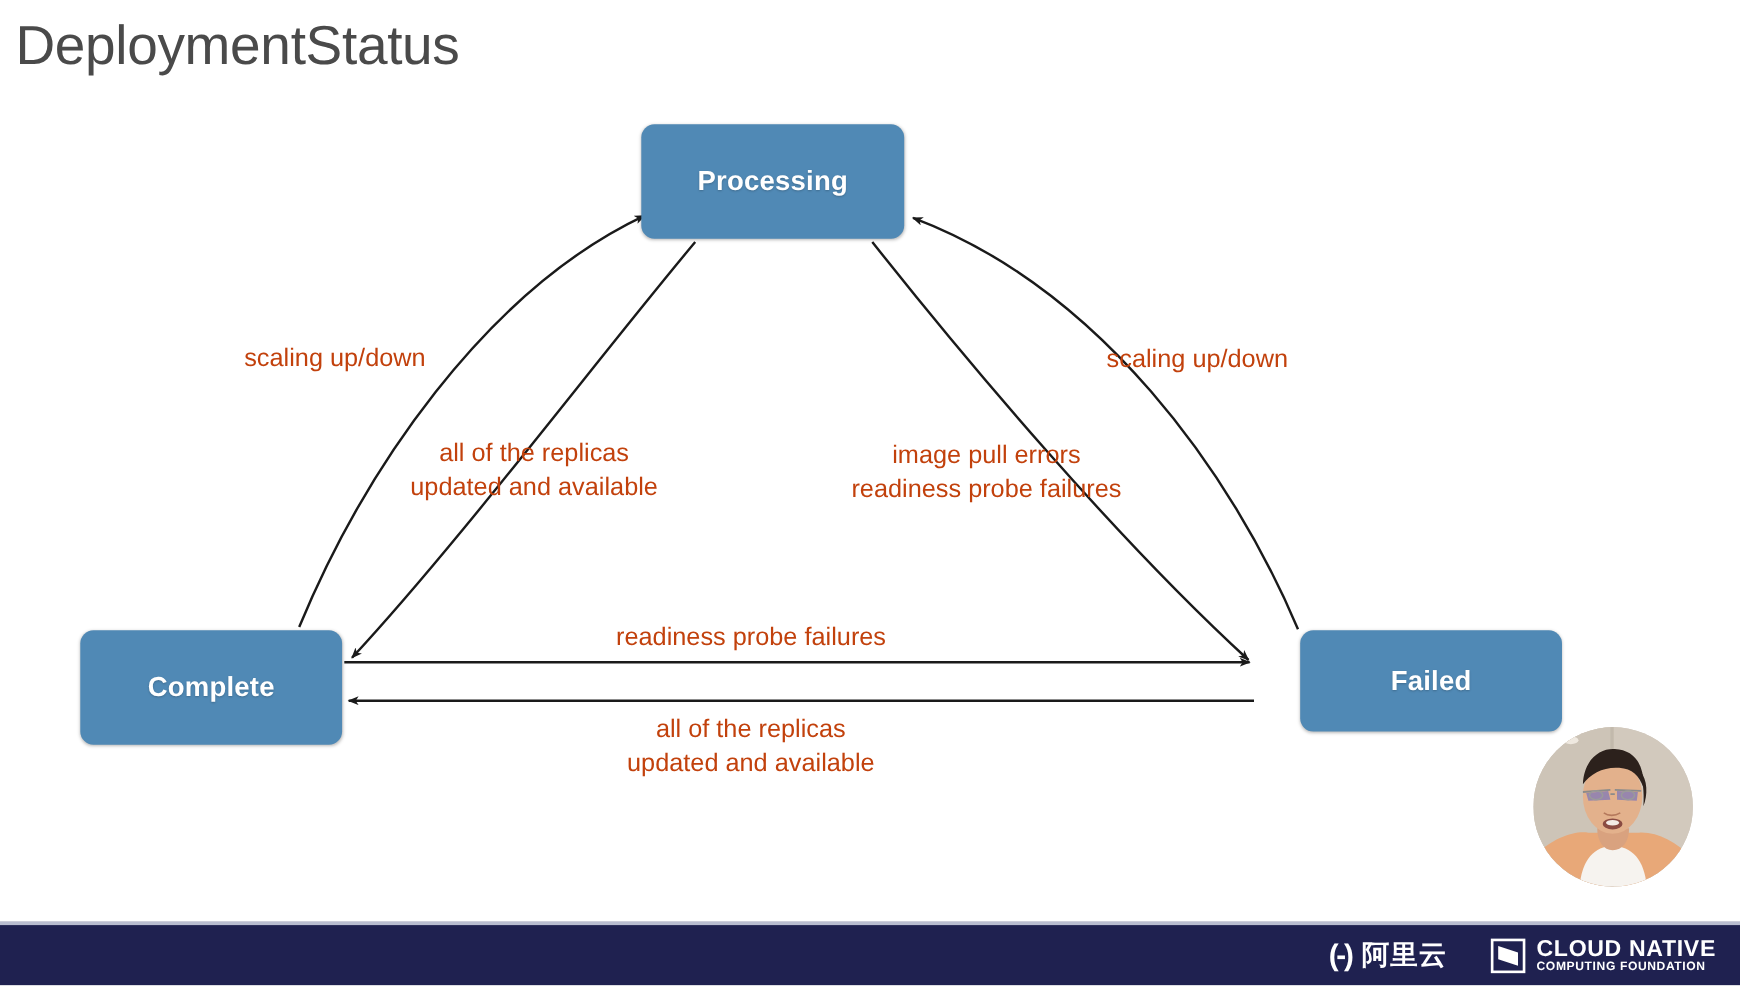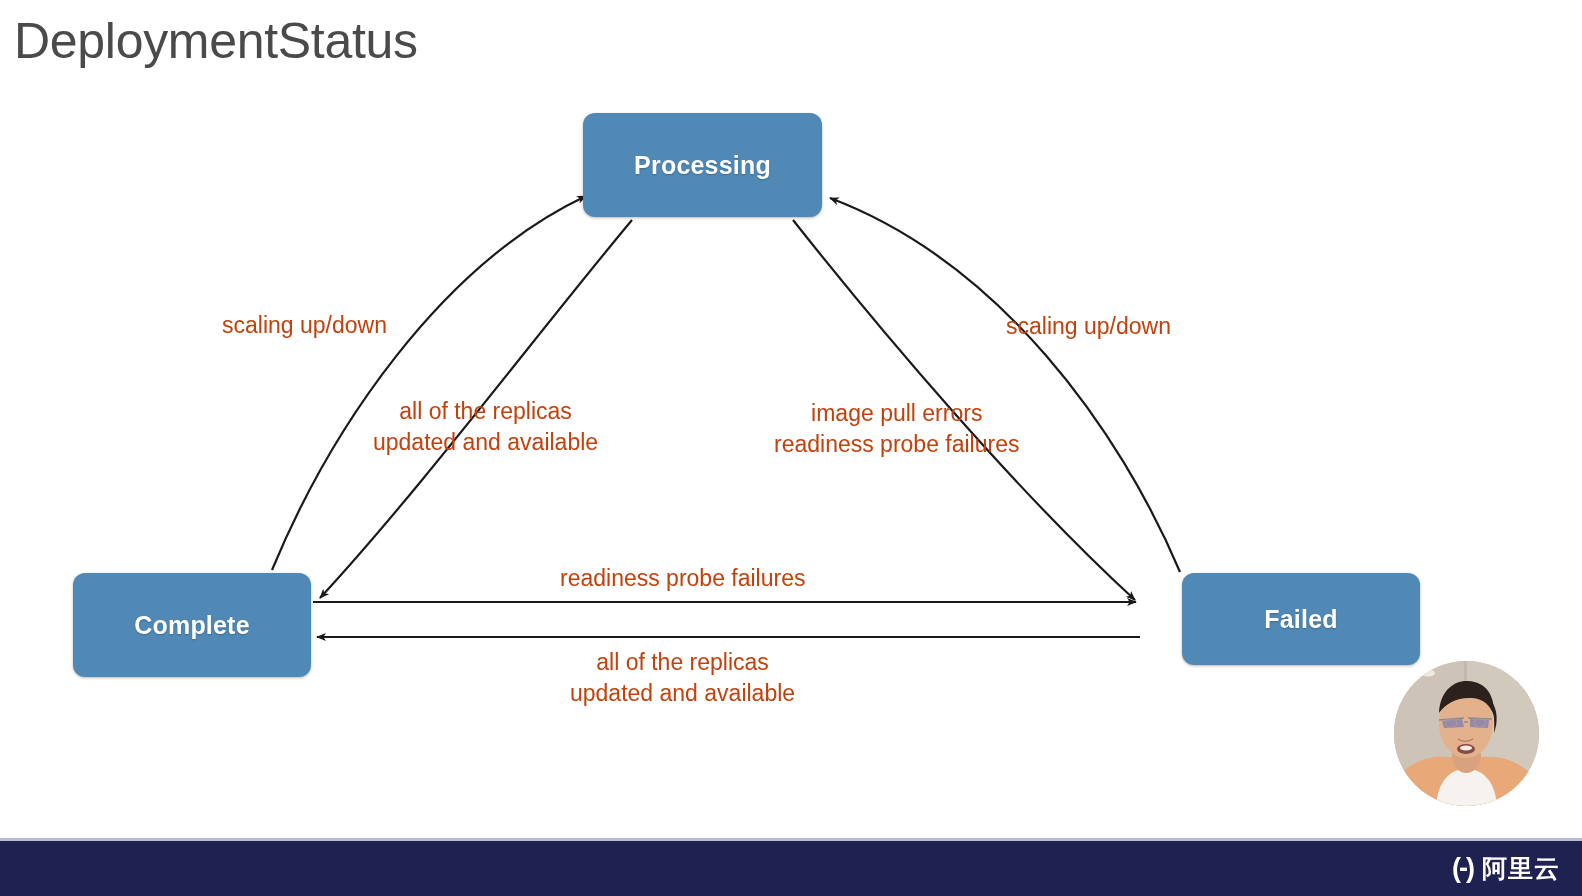--- a/index.html
+++ b/index.html
@@ -210,16 +210,26 @@
     </svg>
   </div>
 
   <div id="bottom-bar">
 
     <div class="brand-logo">
       <span class="aliyun-mark">(-)</span>
       <span class="aliyun-cn">阿里云</span>
     </div>
 
+    <div class="brand-logo">
+      <svg width="34" height="34" viewBox="0 0 34 34">
+        <rect x="2.5" y="2.5" width="29" height="29" fill="none" stroke="#ffffff" stroke-width="2.4"></rect>
+        <path d="M8,8 L8,20 L26,26 L26,14 Z" fill="#ffffff"></path>
+      </svg>
+      <span class="cncf-text">
+        <span class="cncf-line1">CLOUD NATIVE</span>
+        <span class="cncf-line2">COMPUTING FOUNDATION</span>
+      </span>
+    </div>
 
   </div>
 
 </div>
 
 </body></html>

